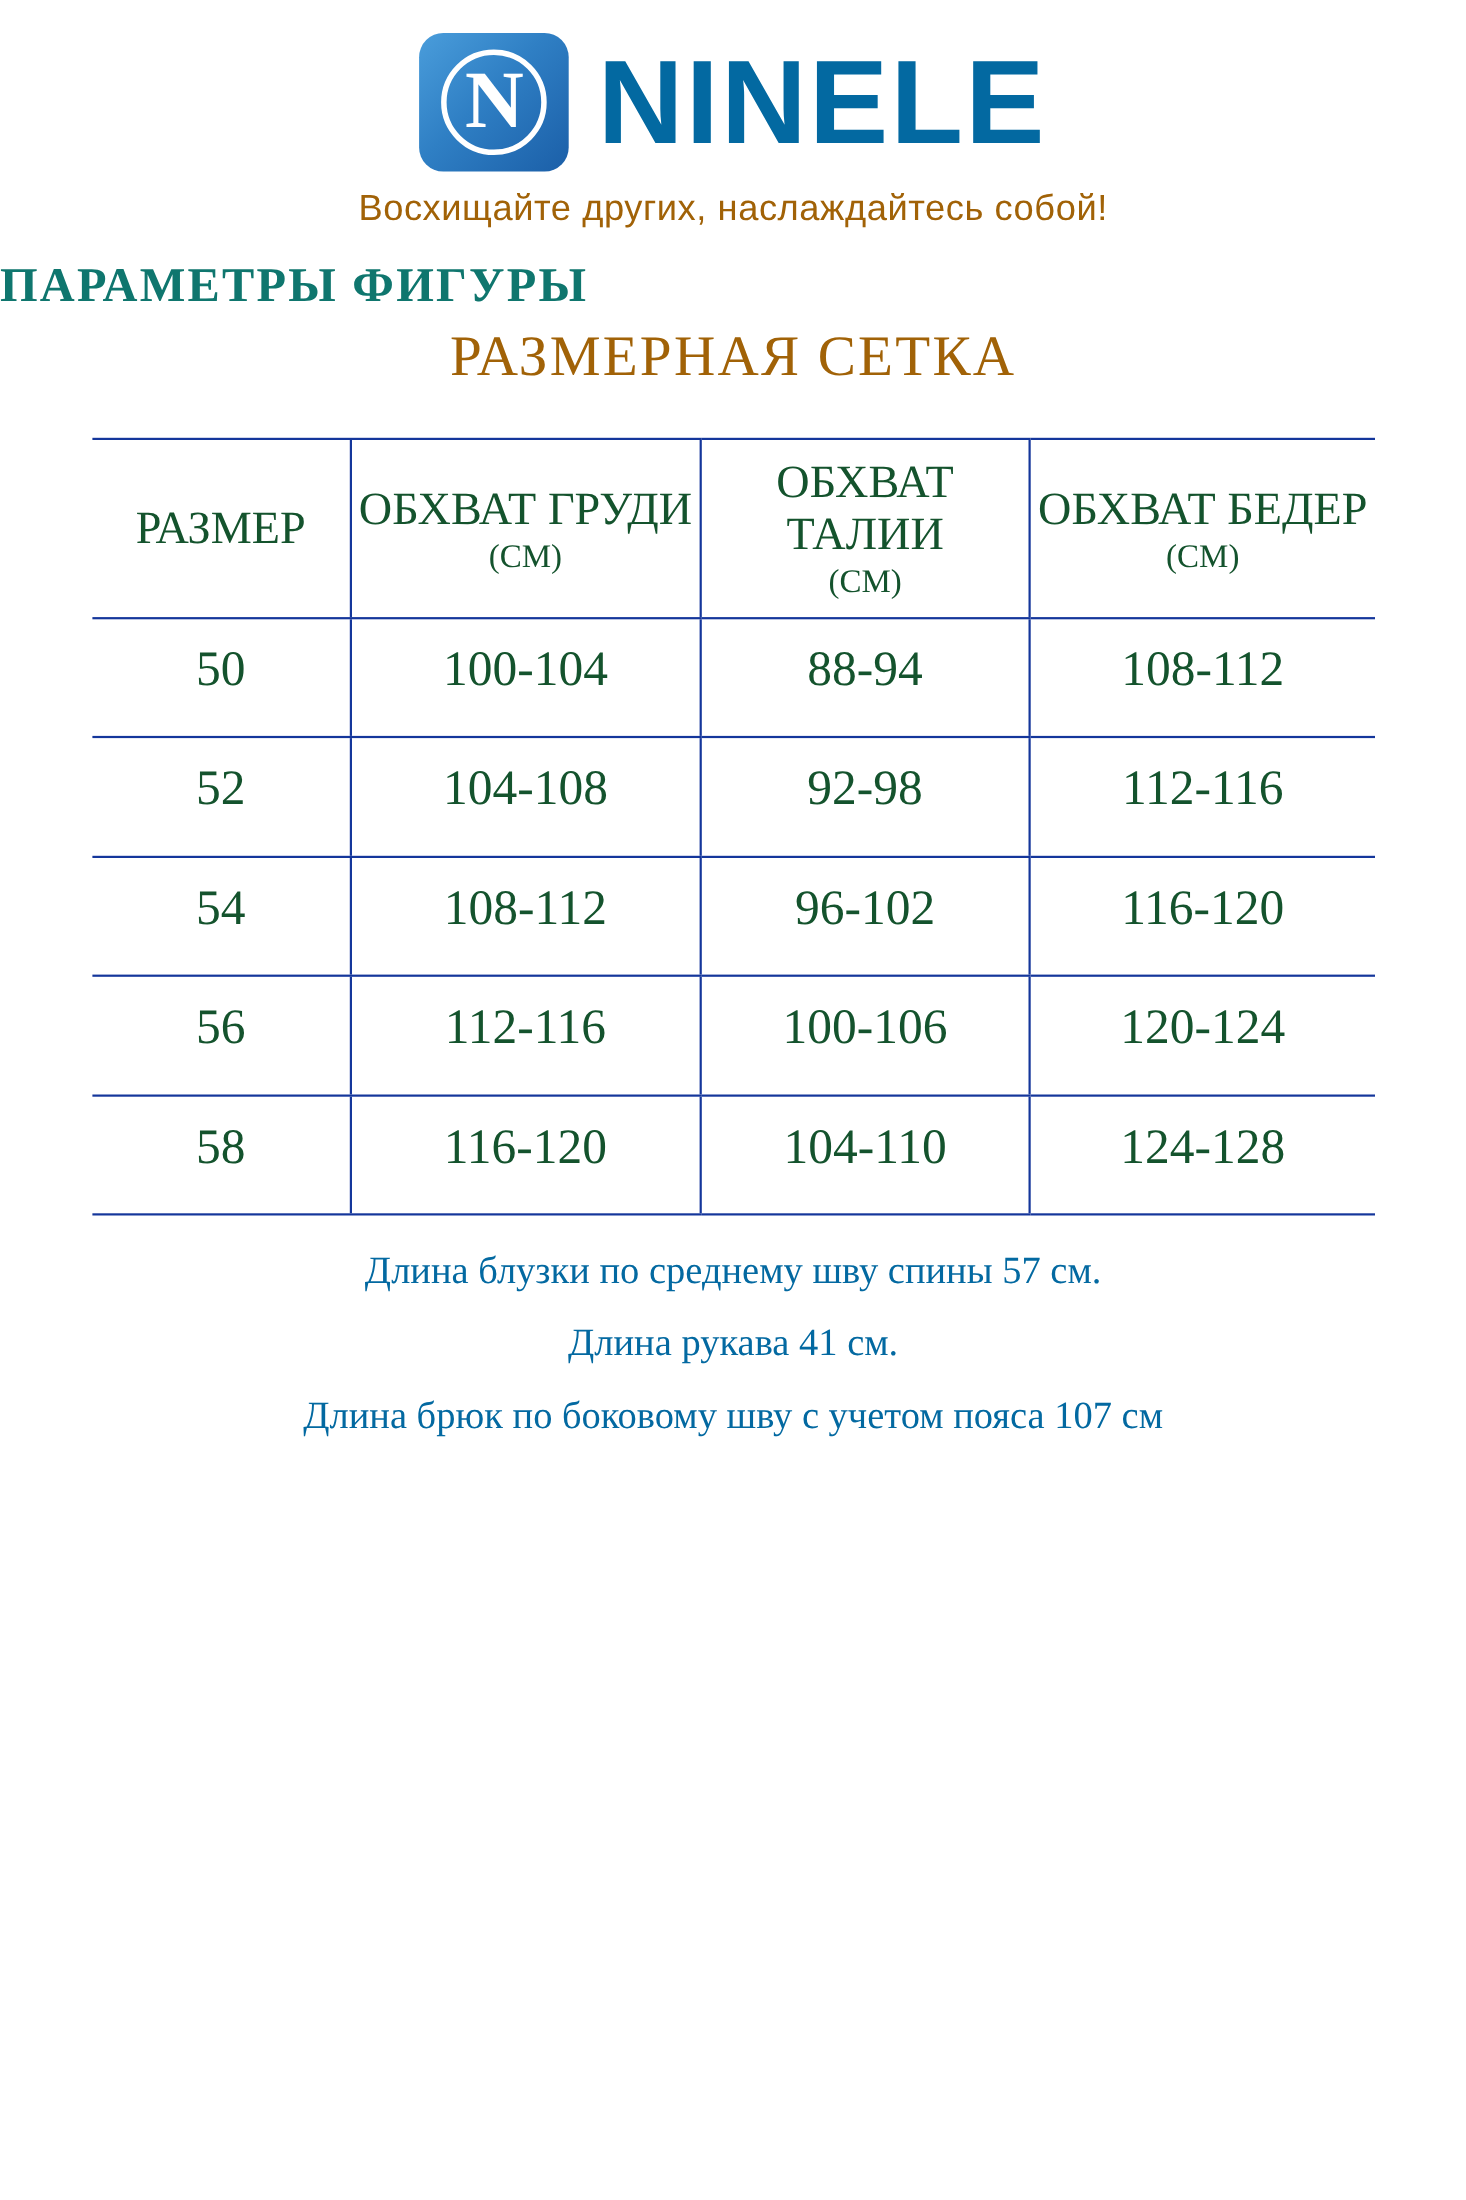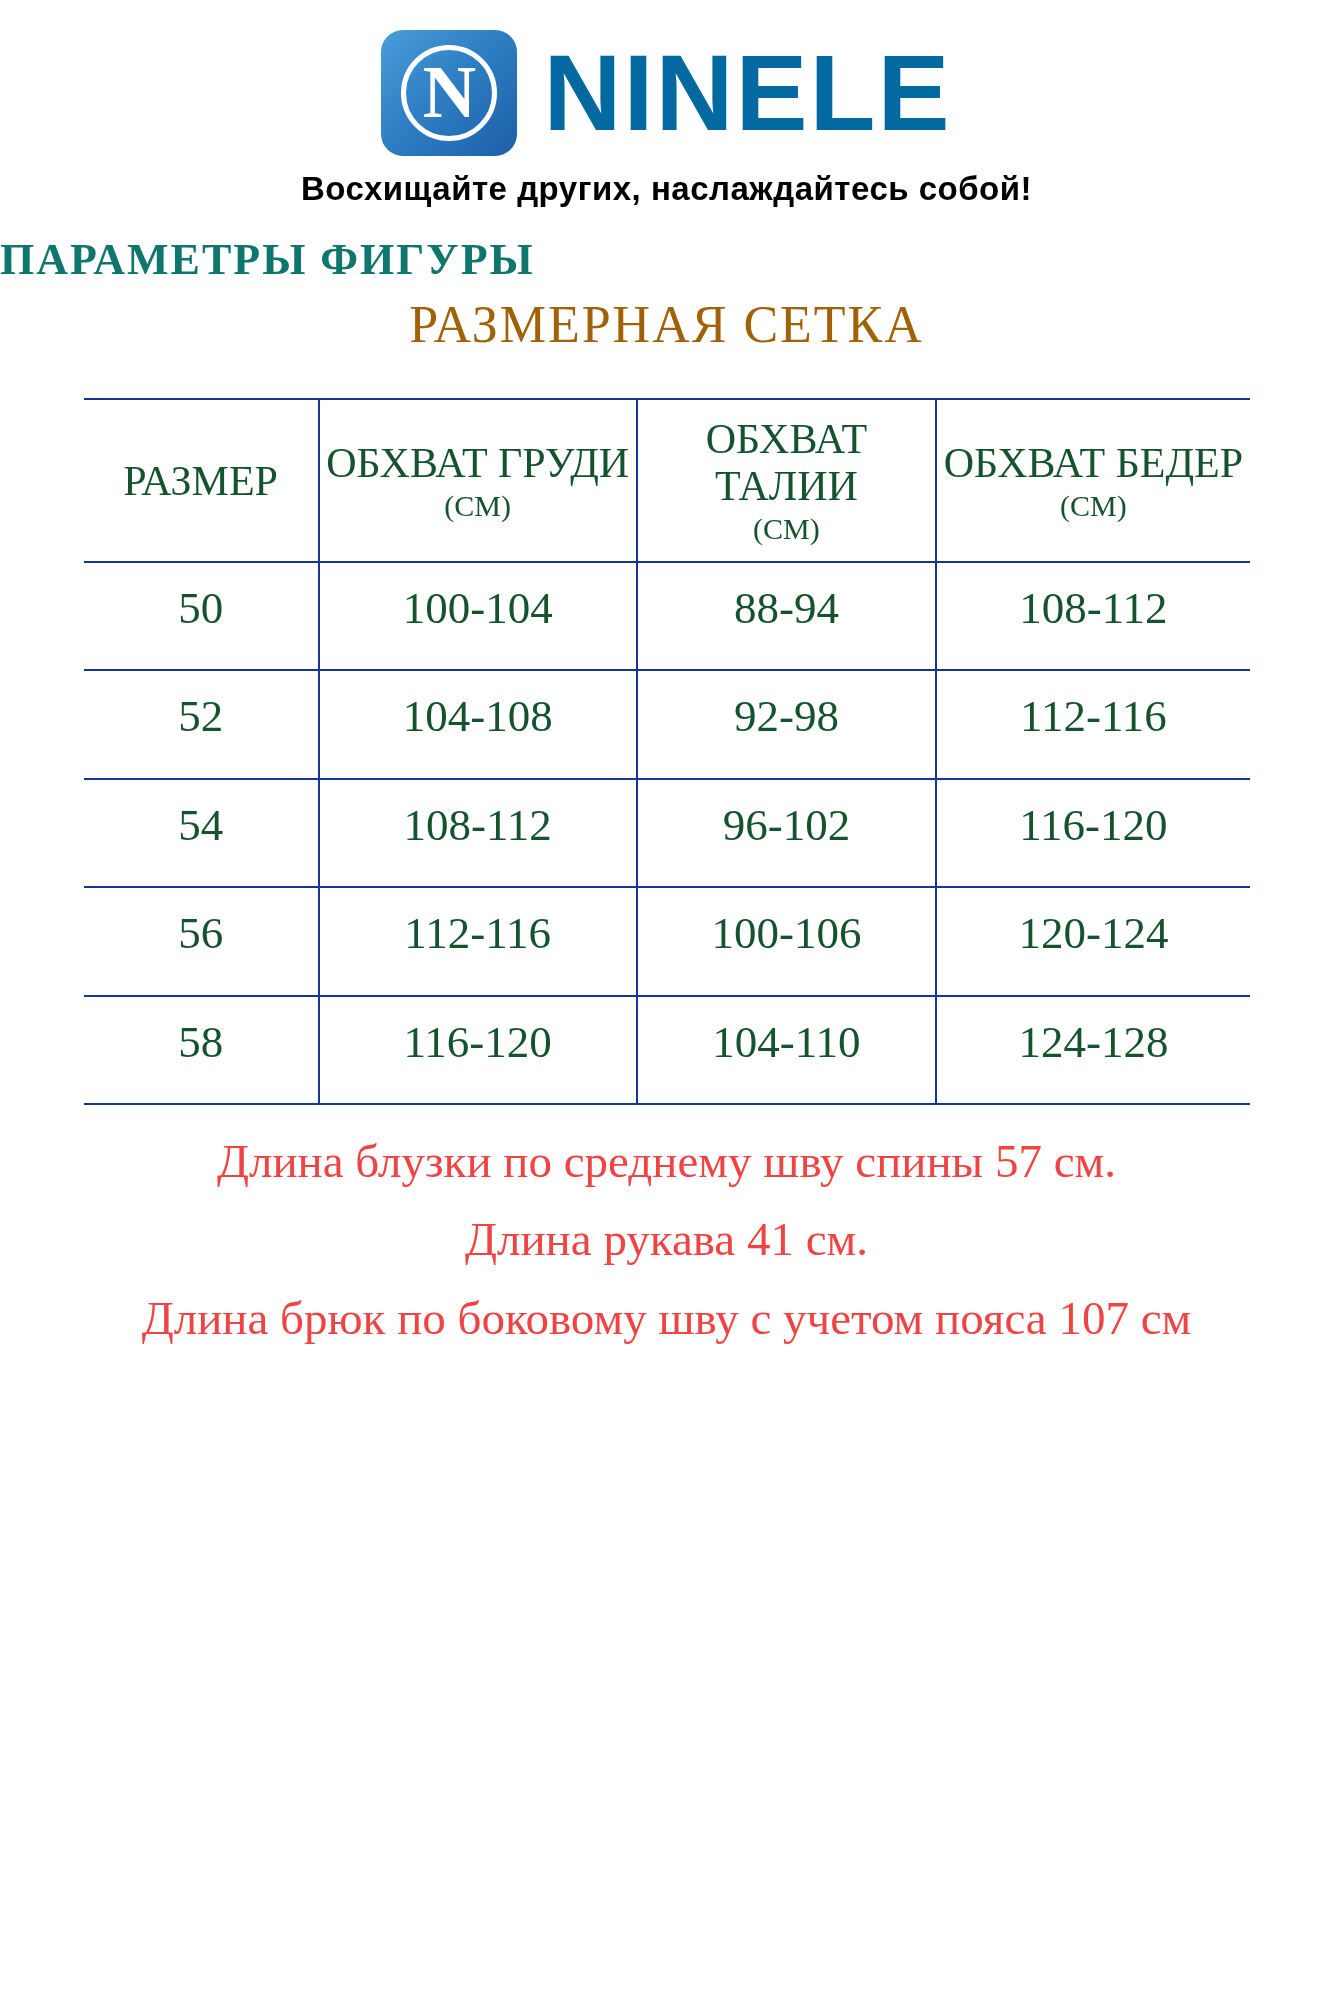--- a/index.html
+++ b/index.html
@@ -73,24 +73,24 @@
     font-weight: 700;
     font-size: 108px;
     line-height: 1;
     letter-spacing: 2px;
     color: #0369a1;
     white-space: nowrap;
   }
   .brand-slogan {
     margin-top: 14px;
     font-family: "Liberation Sans", sans-serif;
-    font-weight: 700;
+    font-weight: 400;
     font-size: 33px;
     letter-spacing: 0.5px;
-    color: #000000;
+    color: #a16207;
     white-space: nowrap;
   }
 
   
   .doc-title {
     margin-top: 26px;
     text-align: left;
     font-family: "Liberation Serif", serif;
     font-weight: 700;
     font-size: 44px;
@@ -159,23 +159,23 @@
   .col-hips { width: 316px; }
 
   
   .notes {
     margin: 32px auto 0 auto;
     width: 1166px;
     text-align: center;
   }
   .notes .note {
     font-family: "Liberation Serif", serif;
-    font-size: 47px;
+    font-size: 35px;
     line-height: 1.05;
-    color: #ef4444;
+    color: #0369a1;
     margin: 0 0 29px 0;
     white-space: nowrap;
   }
 </style>
 </head>
 <body>
 
 <div class="page">
 
   <div class="brand-block">

